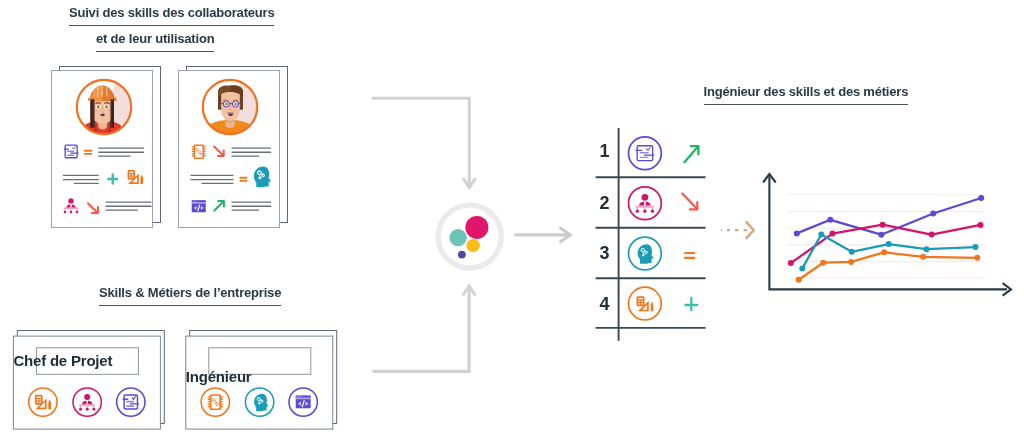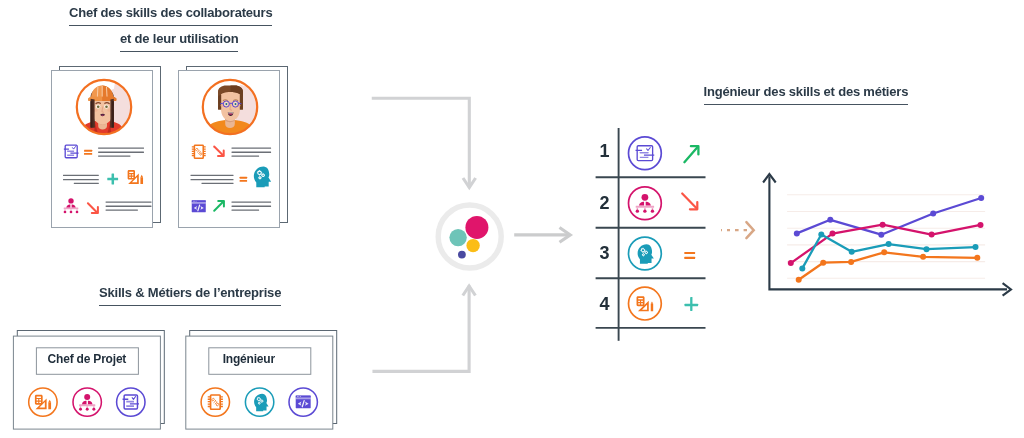--- a/index.html
+++ b/index.html
@@ -1,20 +1,20 @@
 <!DOCTYPE html>
 <html><head>
 <meta charset="utf-8">
 <style>
   html,body{margin:0;padding:0;}
   body{width:1024px;height:438px;background:#ffffff;font-family:"Liberation Sans",sans-serif;overflow:hidden;position:relative;}
   .abs{position:absolute;}
   .ttl{font-weight:bold;color:#2b3a47;font-size:13px;letter-spacing:-0.2px;white-space:nowrap;}
   .ttl-ul{border-bottom:1.5px solid #465360;padding-bottom:5px;}
-  .jobtxt{font-weight:bold;color:#1f2d3a;font-size:12px;text-align:center;letter-spacing:-0.2px;}
+  .jobtxt{font-weight:bold;color:#1f2d3a;font-size:15px;text-align:left;letter-spacing:-0.2px;}
 </style>
 </head>
 <body>
 
 <svg width="0" height="0" style="position:absolute" aria-hidden="true">
 <defs>
 
   <symbol id="ic-checklist-thin" viewBox="0 0 24 24">
     <rect x="3.0" y="3.3" width="18.0" height="17.4" rx="1.3" fill="none" stroke="currentColor" stroke-width="1.55"></rect>
     <path d="M14.0 7.0 L15.6 8.9 L18.3 5.4" fill="none" stroke="currentColor" stroke-width="1.2" stroke-linecap="round" stroke-linejoin="round"></path>
@@ -113,22 +113,22 @@
           <circle cx="6.1" cy="4.6" r="0.62"></circle>
           <circle cx="8.1" cy="4.6" r="0.62"></circle>
     </g>
     <path d="M13.3 10.2 L10.7 18.6" stroke="#fff" stroke-width="1.7" stroke-linecap="round" opacity="0.92"></path>
     <path d="M9.6 11.6 L4.6 14.4 L9.6 17.2 L8.4 14.4 Z" fill="#fff" opacity="0.86"></path>
     <path d="M14.4 11.6 L19.4 14.4 L14.4 17.2 L15.6 14.4 Z" fill="#fff" opacity="0.86"></path>
   </symbol>
 </defs>
 </svg>
 
-<div class="abs ttl ttl-ul" style="left:69px;top:4.5px;">Chef des skills des collaborateurs</div>
-<div class="abs ttl ttl-ul" style="left:120px;top:30.5px;">et de leur utilisation</div>
+<div class="abs ttl ttl-ul" style="left:69px;top:4.5px;">Suivi des skills des collaborateurs</div>
+<div class="abs ttl ttl-ul" style="left:96px;top:30.5px;">et de leur utilisation</div>
 <div class="abs ttl ttl-ul" style="left:99px;top:284.5px;">Skills &amp; Métiers de l’entreprise</div>
 <div class="abs ttl ttl-ul" style="left:703.5px;top:83.5px;">Ingénieur des skills et des métiers</div>
 
 <svg class="abs" width="320" height="180" viewBox="0 0 320 180" style="left:40px;top:55px;">
   <defs>
     <clipPath id="avclipA">
         <circle cx="64" cy="52" r="27"></circle>
       </clipPath>
     <clipPath id="avclipB">
         <circle cx="190" cy="52" r="27"></circle>
@@ -385,21 +385,21 @@
       </svg>
     <svg x="243.4" y="67.8" width="18.4" height="18.4" viewBox="0 0 24 24" style="color:#1a9cb8">
         <use href="#ic-braingears"></use>
       </svg>
     <svg x="286.4" y="68.1" width="17.6" height="17.6" viewBox="0 0 24 24" style="color:#5b4ad4">
         <use href="#ic-code"></use>
       </svg>
   </g>
 </svg>
 <div class="abs jobtxt" style="left:13.4px;top:352px;width:147px;">Chef de Projet</div>
-<div class="abs jobtxt" style="left:185.8px;top:352px;width:126px;">Ingénieur</div>
+<div class="abs jobtxt" style="left:185.8px;top:368px;width:126px;">Ingénieur</div>
 
 <svg class="abs" width="140" height="230" viewBox="0 0 140 230" style="left:590px;top:118px;">
   <g stroke="#3a4750" stroke-width="1.9" stroke-linecap="butt">
     <path d="M28.6 10 L28.6 222.8"></path>
     <path d="M5.6 59.3 L115.5 59.3"></path>
     <path d="M5.6 109.8 L115.5 109.8"></path>
     <path d="M5.6 160.3 L115.5 160.3"></path>
     <path d="M5.6 209.9 L115.5 209.9"></path>
   </g>
   <g fill="#23303a" font-family="'Liberation Sans',sans-serif" font-size="18" font-weight="bold" text-anchor="middle">

